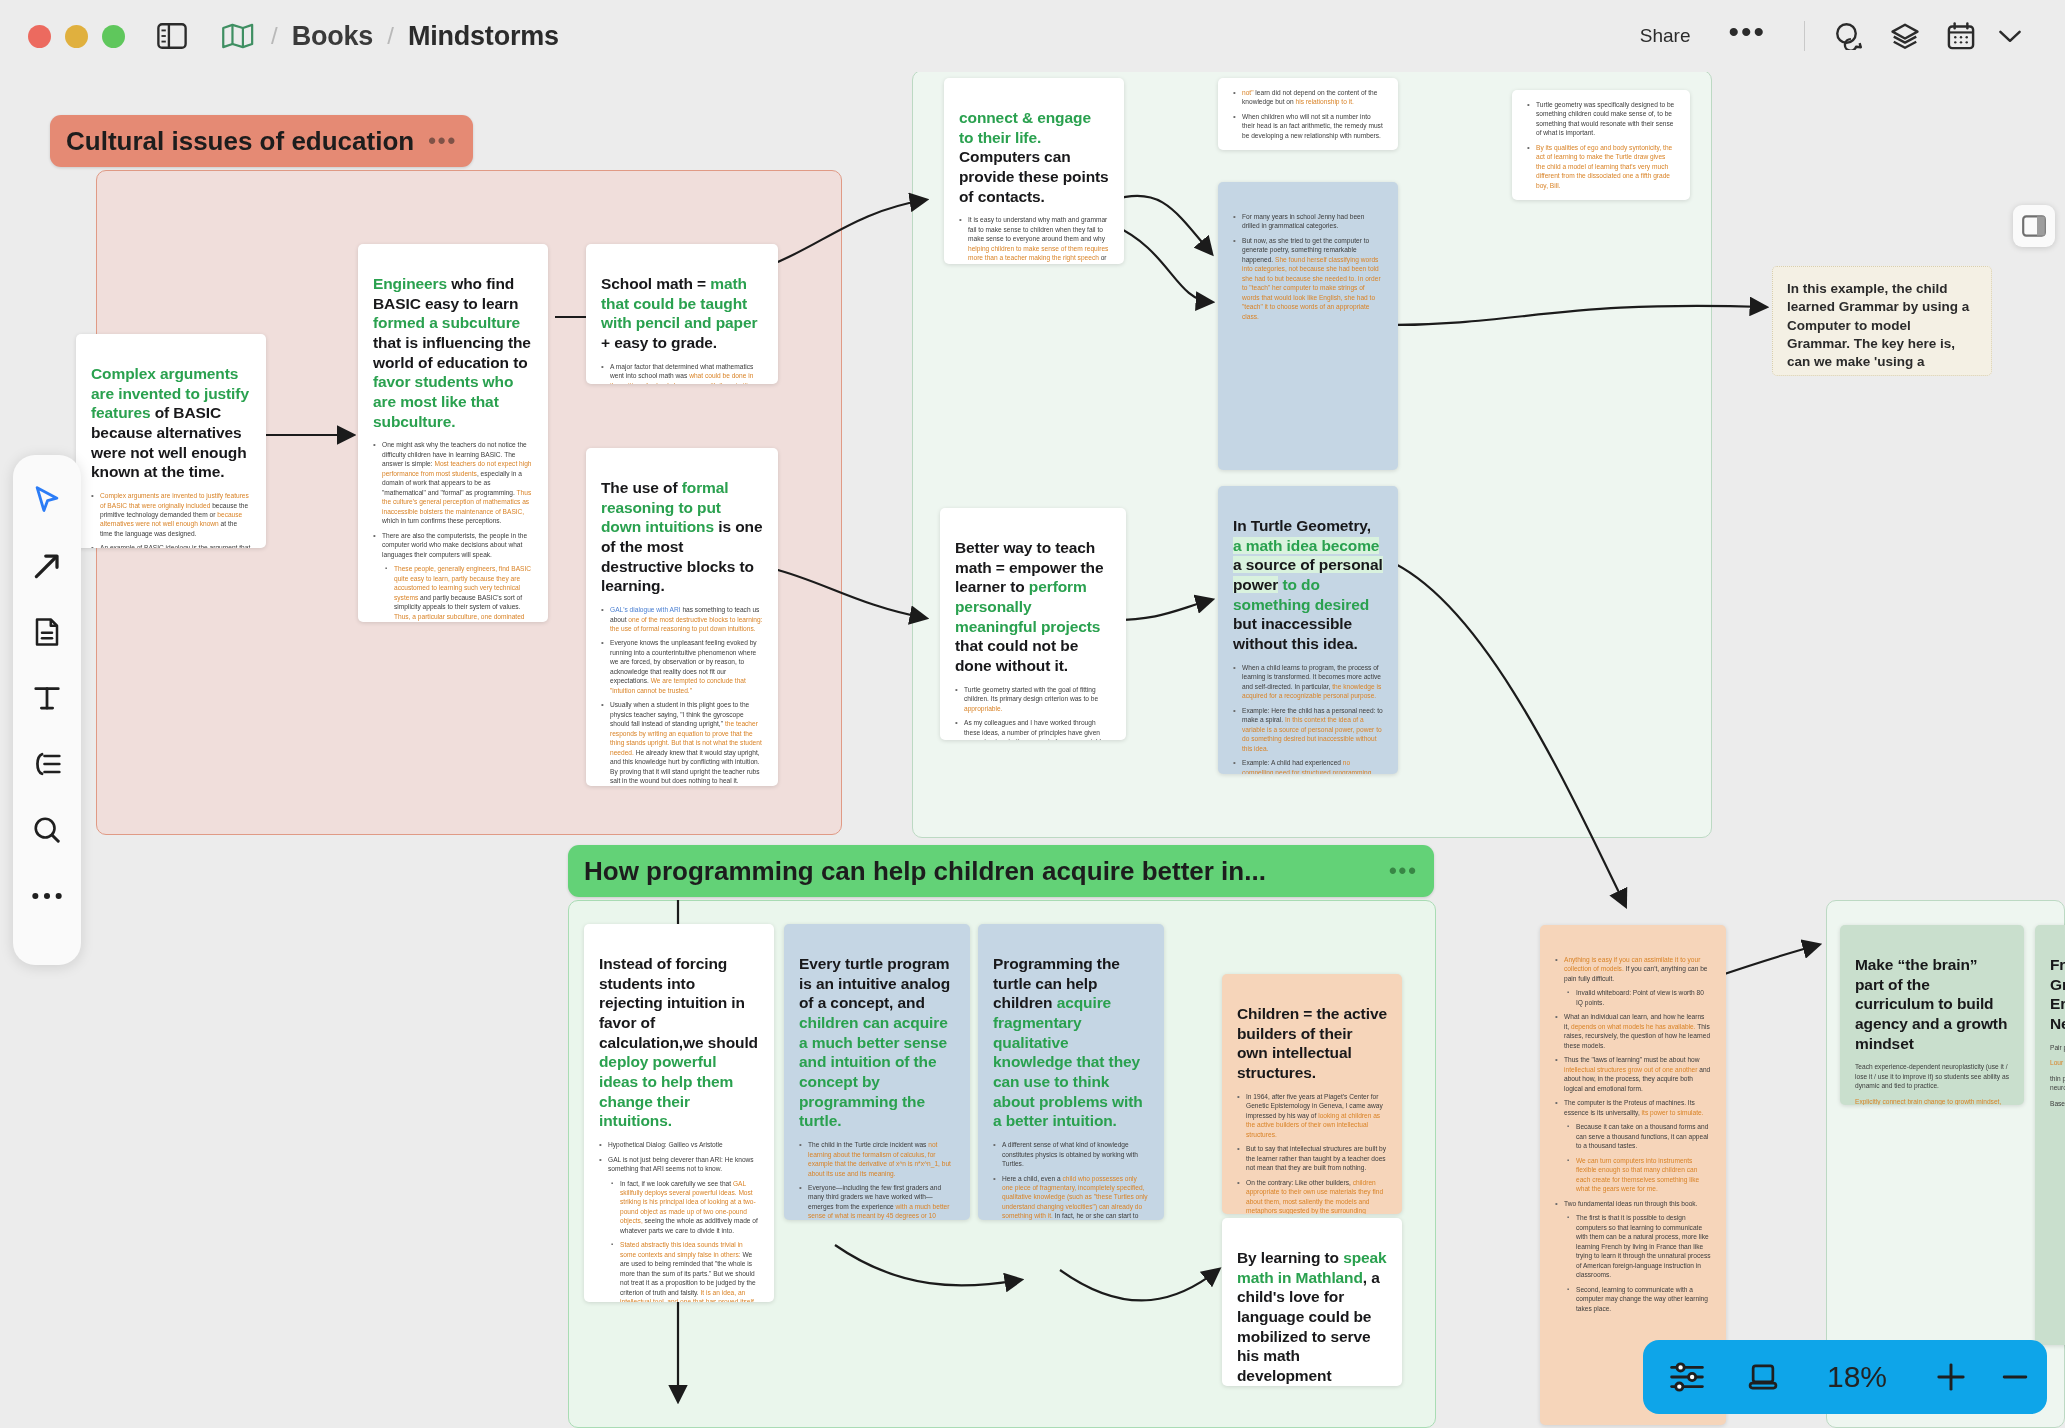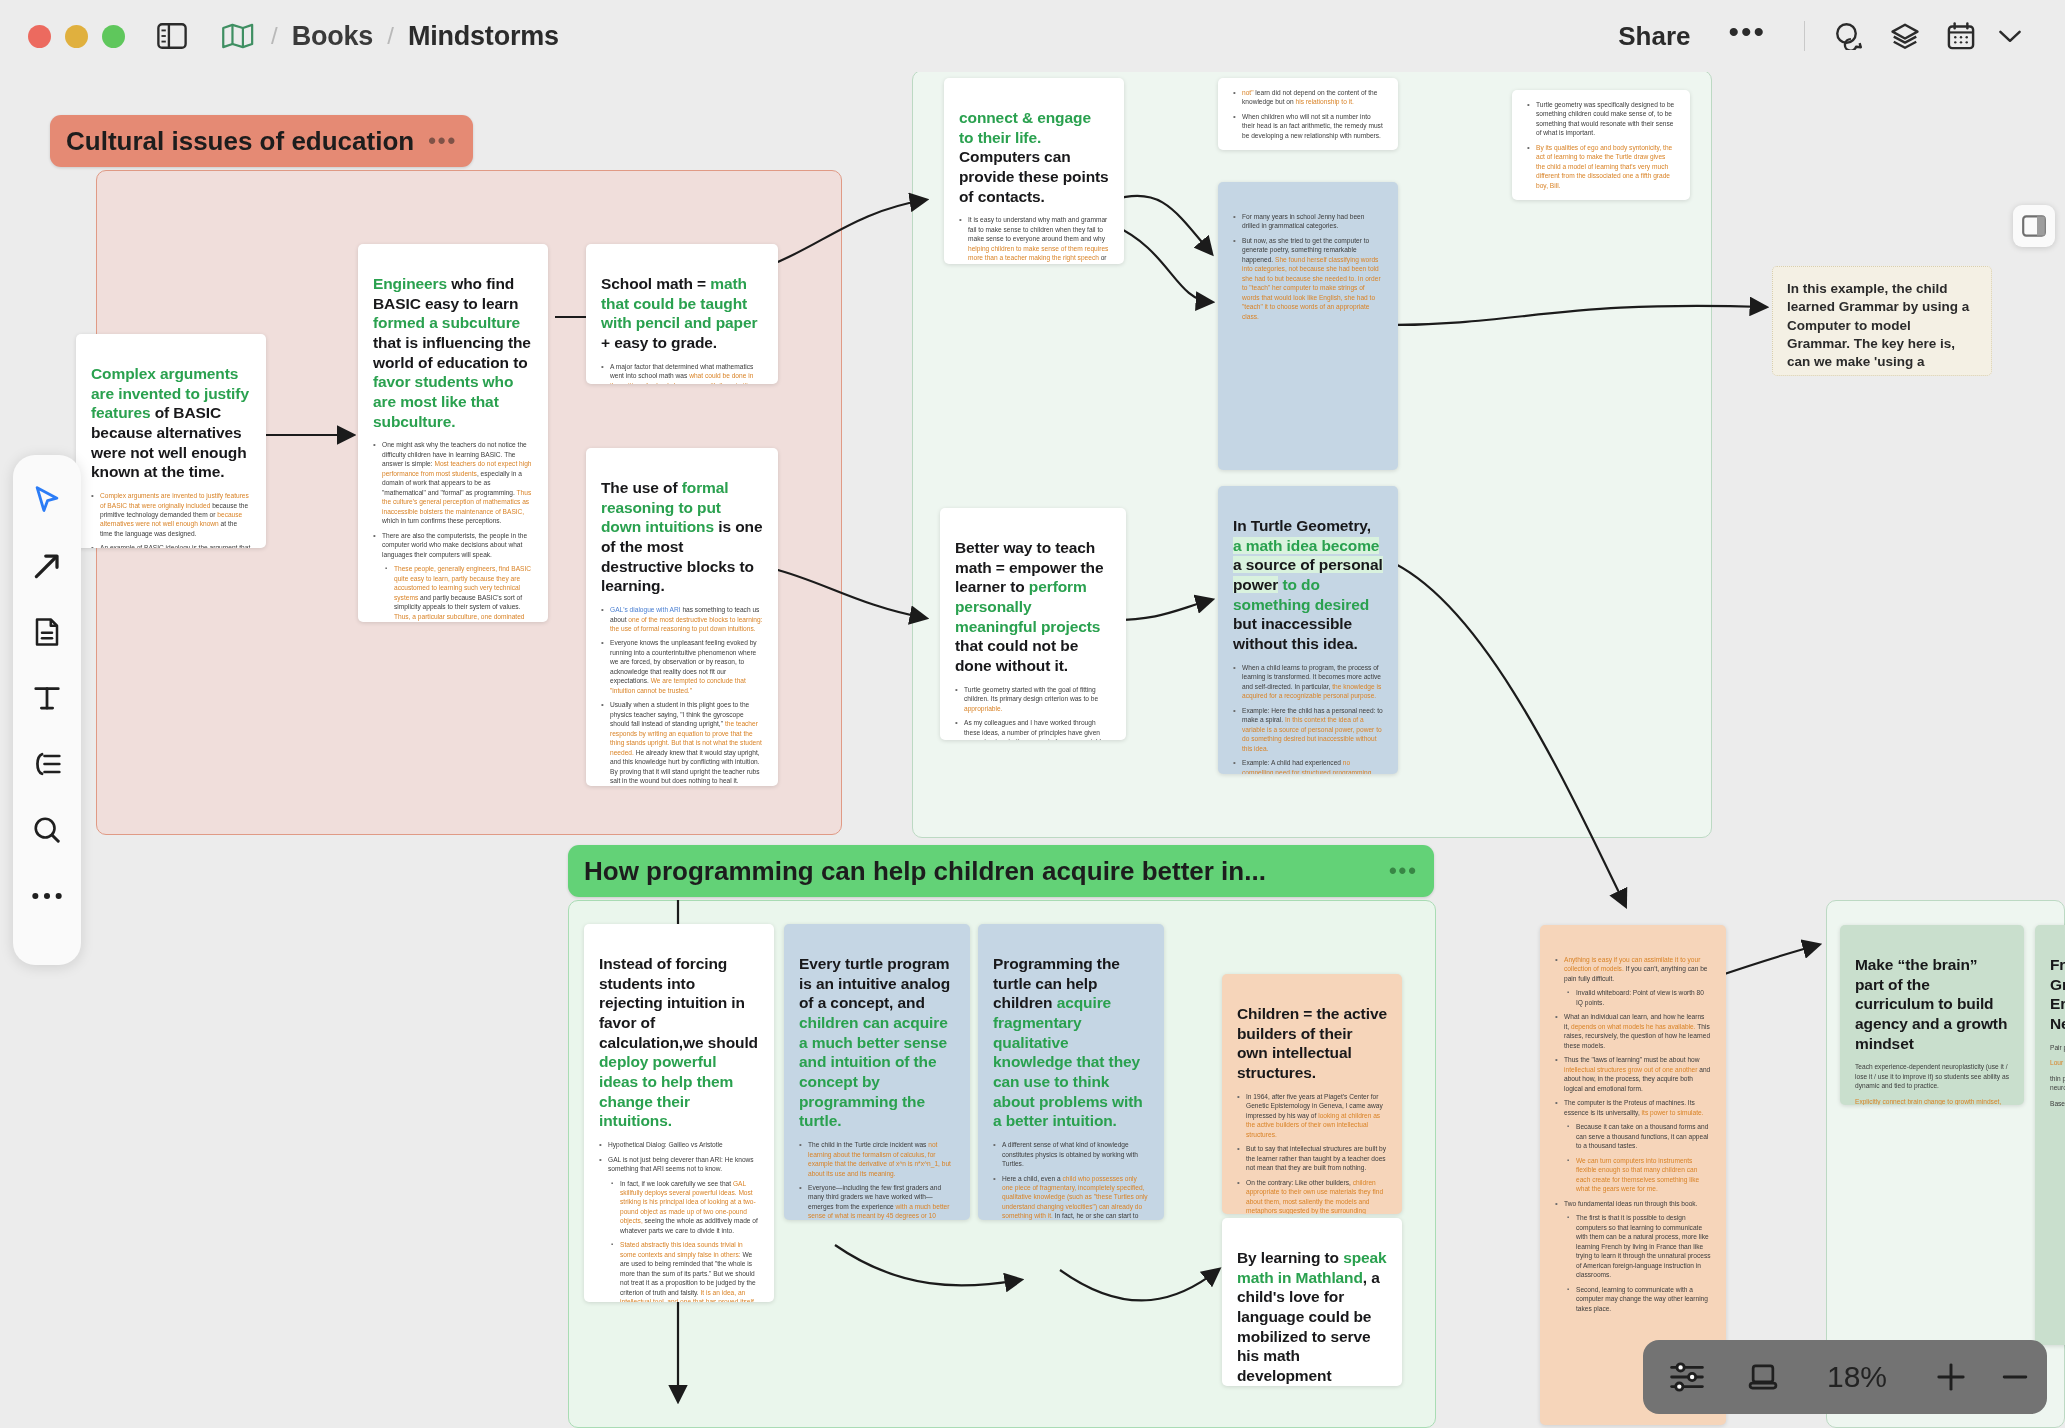--- a/index.html
+++ b/index.html
@@ -19,21 +19,21 @@
   .traffic { display:flex; gap:14px; margin-left:28px; }
   .tl { width:23px; height:23px; border-radius:50%; }
   .tl.r{background:#ec6a5f;} .tl.y{background:#e0b03e;} .tl.g{background:#5fc75c;}
 
   .tb-icon { margin-left:28px; display:flex; align-items:center; justify-content:center;
              width:38px; height:38px; cursor:default; }
   .bc-sep { color:#b9b9b9; font-size:24px; margin:0 14px; font-weight:300;}
   .bc-item { font-size:27px; color:#2b2b2b; font-weight:600; letter-spacing:-0.2px;}
   .bc-item.dim { color:#3a3a3a; }
   .tb-right { margin-left:auto; display:flex; align-items:center; gap:0; padding-right:34px;}
-  .share-btn { font-size:26px; color:#2b2b2b; padding:6px 16px; font-weight:700;}
+  .share-btn { font-size:19px; color:#2b2b2b; padding:6px 16px; font-weight:400;}
   .dots-btn { font-size:30px; color:#2b2b2b; letter-spacing:2px; padding:0 22px 8px 22px;}
   .vsep { width:1px; height:30px; background:#c9c9c9; margin:0 16px;}
   .ic-btn { width:56px; height:46px; display:flex; align-items:center; justify-content:center;}
 
   
   .lefttool {
     position:absolute; left:13px; top:455px; width:68px; height:510px;
     background:#fafafa; border-radius:22px;
     box-shadow:0 2px 14px rgba(0,0,0,0.13);
     display:flex; flex-direction:column; align-items:center;
@@ -44,21 +44,21 @@
   
   .rightpanel-btn {
     position:absolute; right:10px; top:205px; width:42px; height:42px;
     background:#fafafa; border-radius:9px; box-shadow:0 1px 6px rgba(0,0,0,.16);
     display:flex; align-items:center; justify-content:center; z-index:55;
   }
 
   
   .zoombar {
     position:absolute; right:18px; bottom:14px; height:74px;
-    background:#737373; border-radius:16px; display:flex; align-items:center;
+    background:#0ea5e9; border-radius:16px; display:flex; align-items:center;
     padding:0 6px; z-index:56; box-shadow:0 0 0 0 transparent;
   }
   .zb-btn{ width:76px; height:62px; display:flex; align-items:center; justify-content:center;}
   .zb-pct{ font-size:30px; color:#232323; width:112px; text-align:center; font-weight:400;}
 
   
   .canvas { position:absolute; inset:0; overflow:hidden; }
 
   
   .group { position:absolute; border-radius:10px; }

